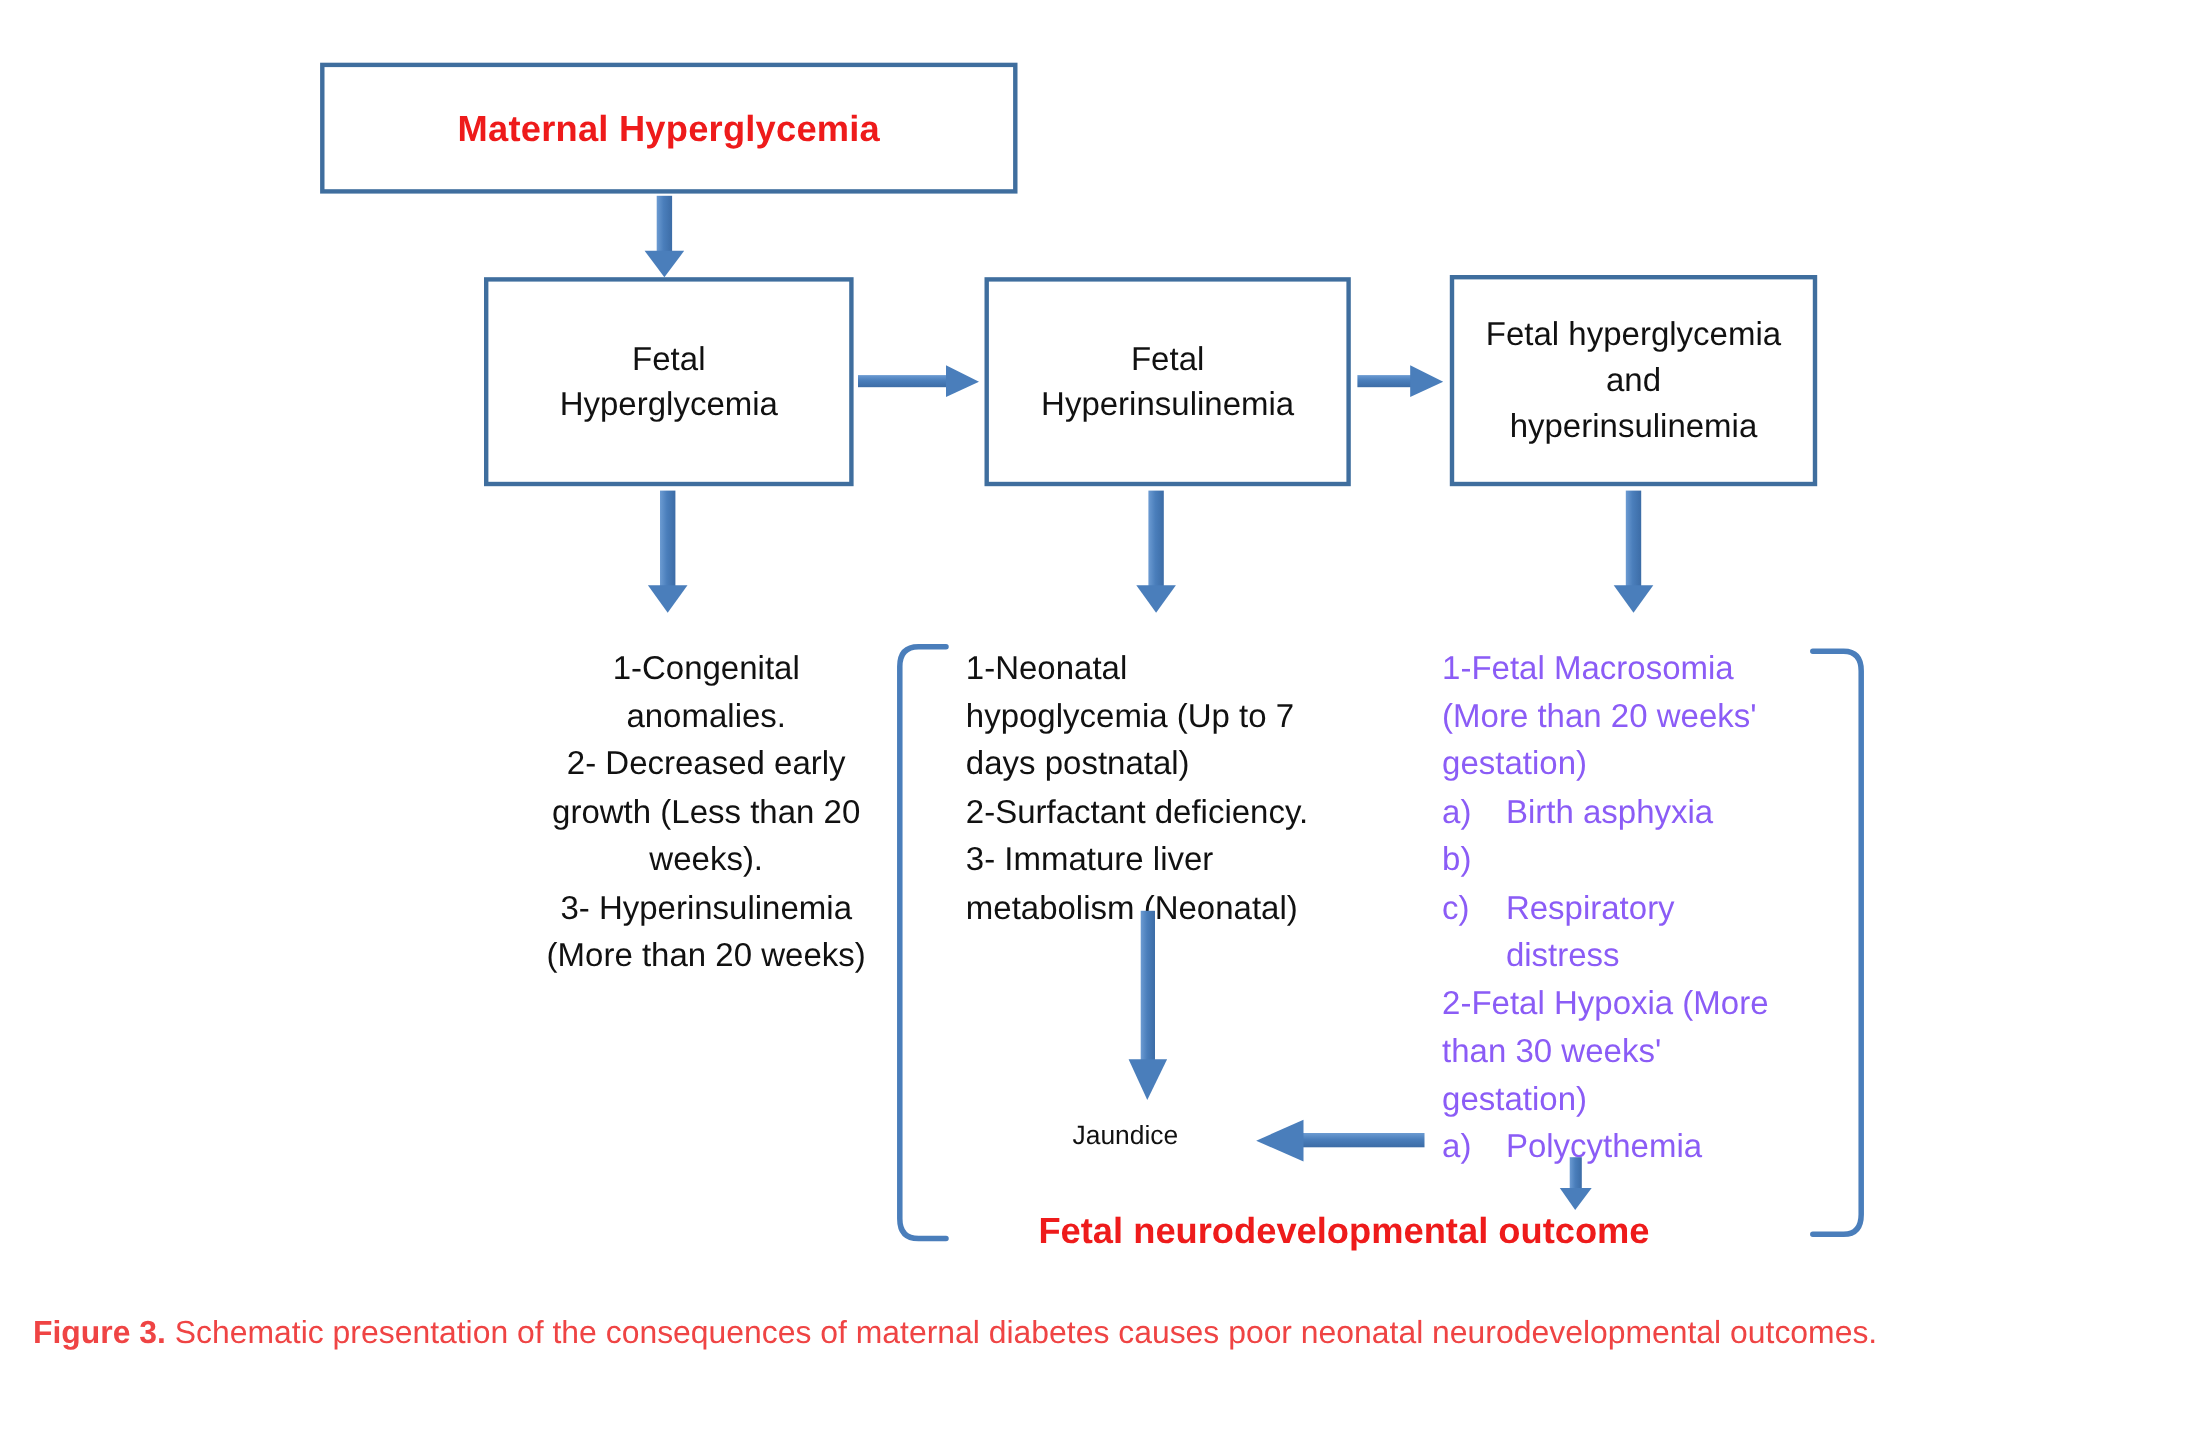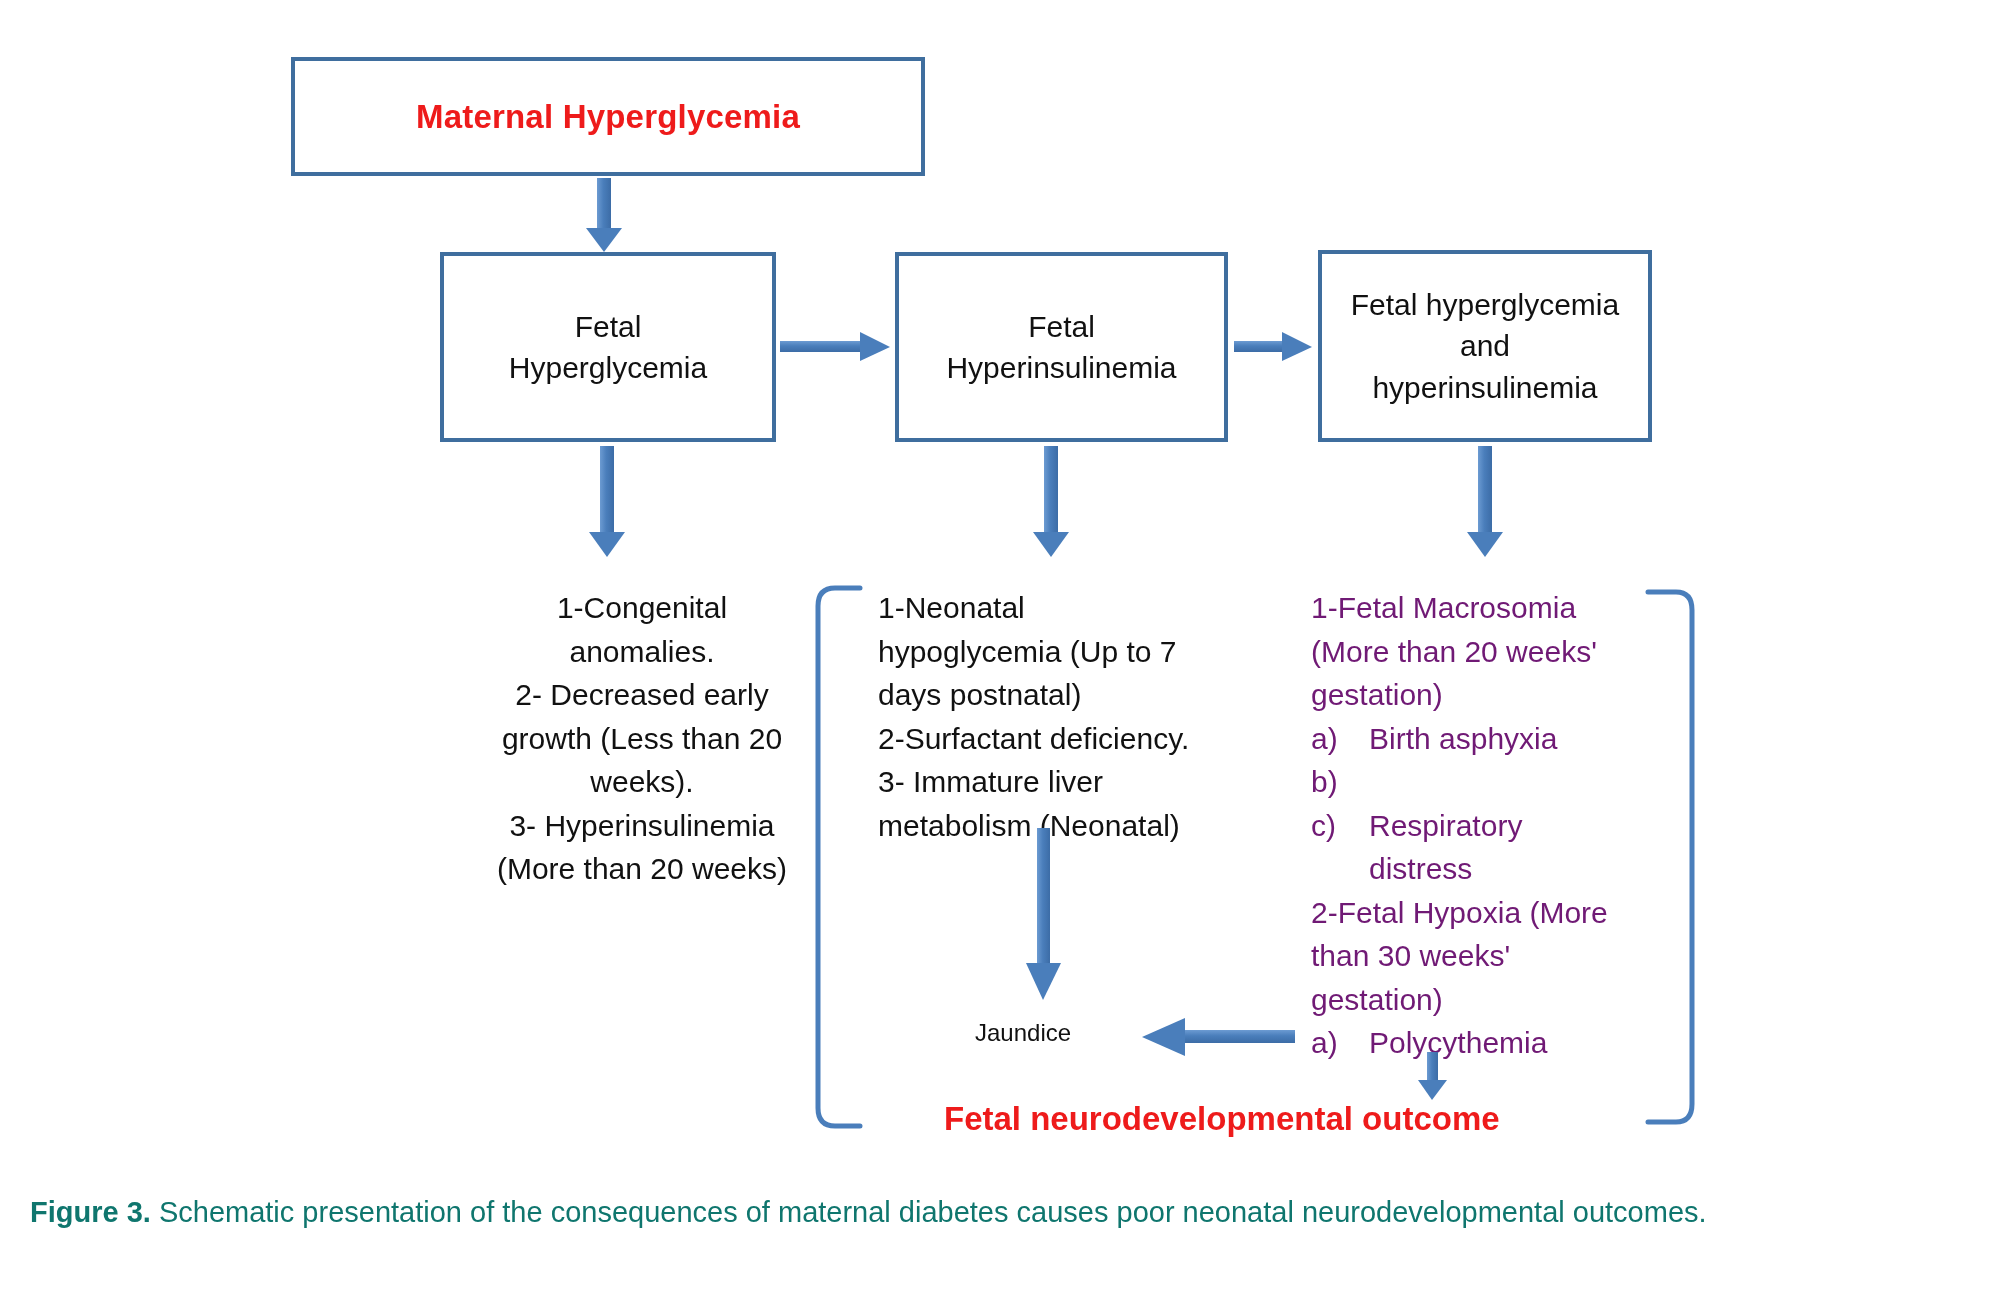--- a/index.html
+++ b/index.html
@@ -54,21 +54,21 @@
     line-height: 1.45;
     color: #111111;
     white-space: pre-line;
     font-family: "Liberation Sans", sans-serif;
   }
 
   .sub-list {
     position: absolute;
     font-size: 30px;
     line-height: 1.45;
-    color: #701a75;
+    color: #8b5cf6;
     font-family: "Liberation Sans", sans-serif;
   }
   .sub-list .li {
     display: flex;
     align-items: flex-start;
   }
   .sub-list .marker {
     width: 58px;
     flex: 0 0 58px;
   }
@@ -91,21 +91,21 @@
     white-space: nowrap;
   }
 
   .caption {
     position: absolute;
     left: 30px;
     top: 1192px;
     width: 1944px;
     font-size: 29px;
     line-height: 1.42;
-    color: #0f766e;
+    color: #ef4444;
     text-align: justify;
     font-family: "Liberation Sans", sans-serif;
   }
   .caption b { font-weight: bold; }
 
   svg.overlay {
     position: absolute;
     left: 0; top: 0;
     width: 2000px;
     height: 1315px;

